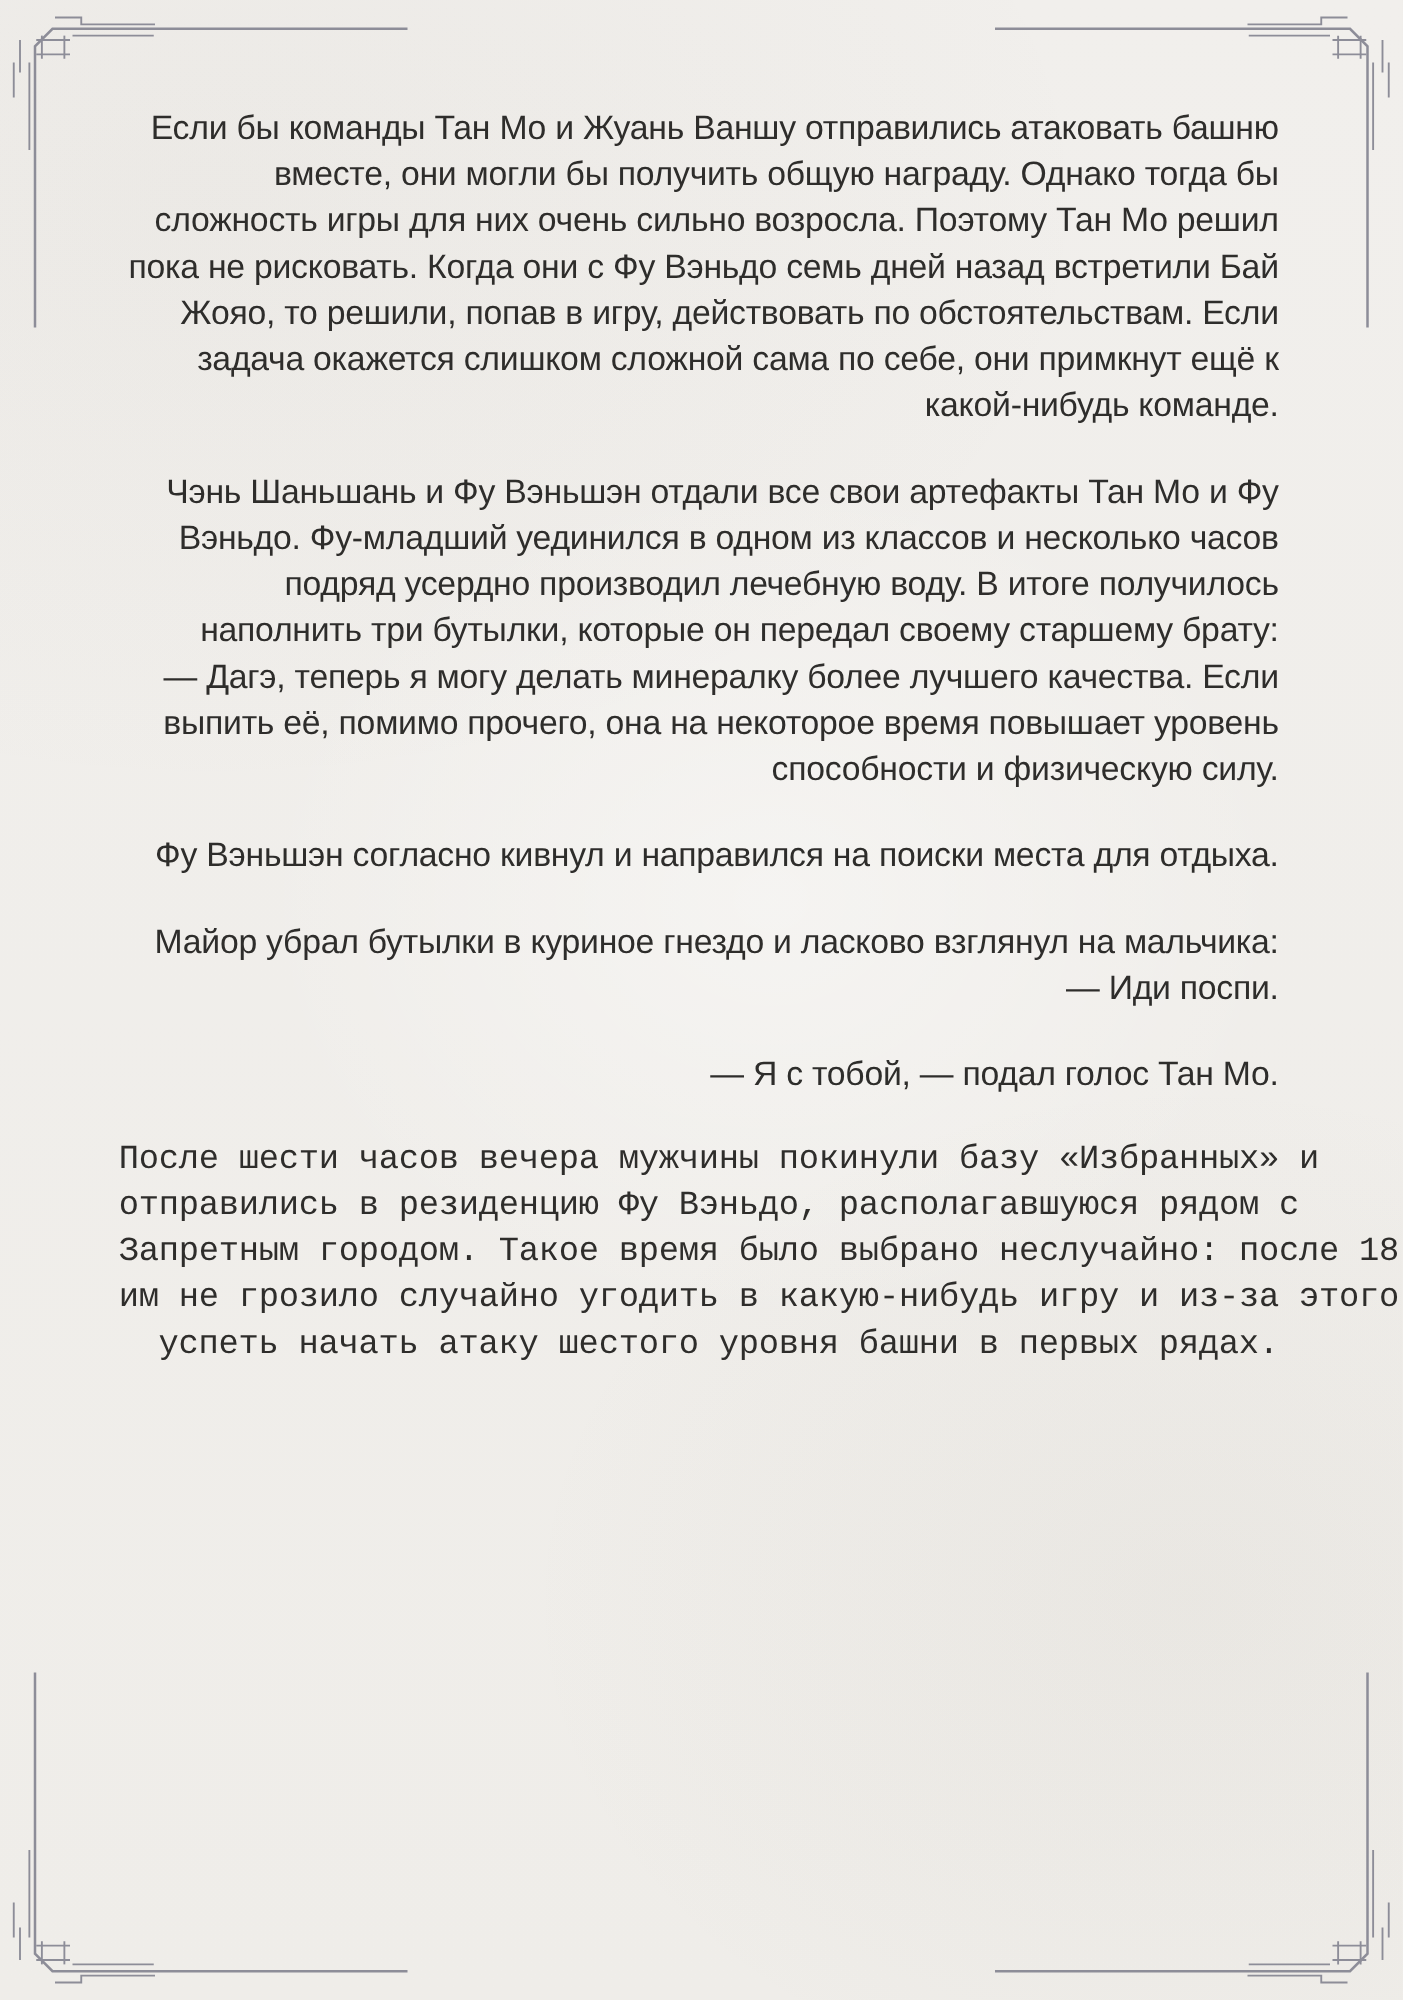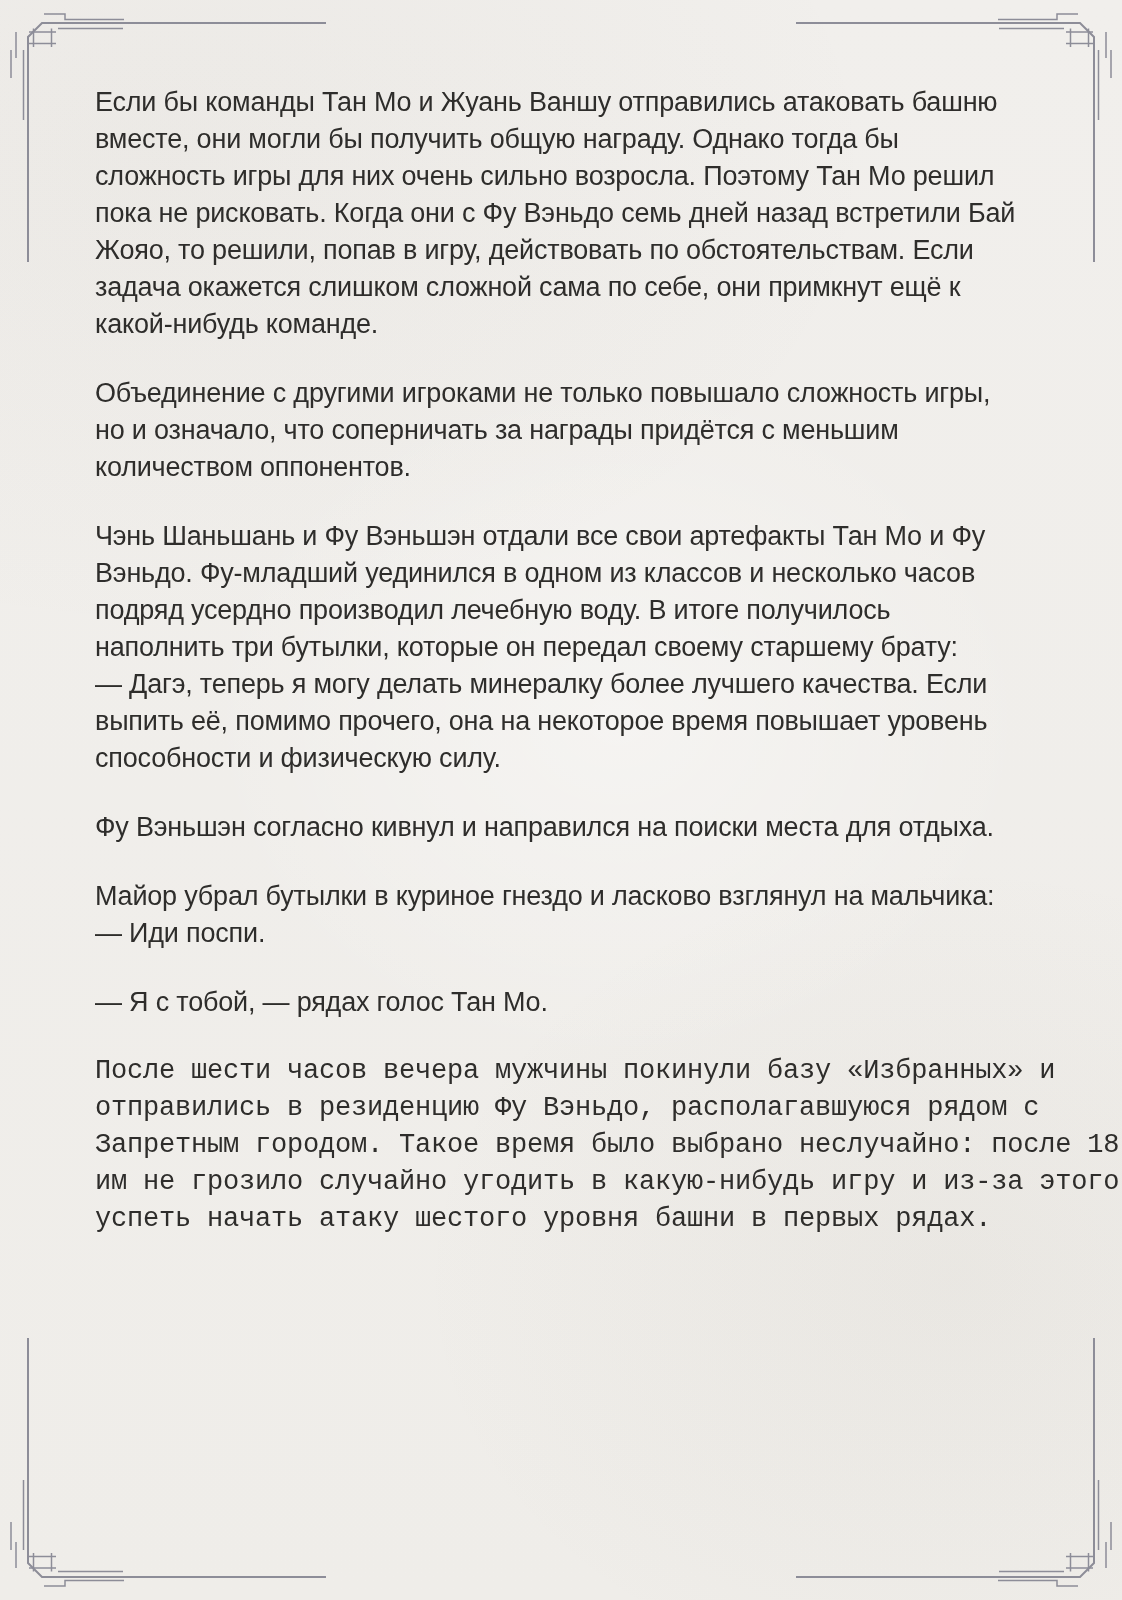--- a/index.html
+++ b/index.html
@@ -35,20 +35,21 @@
     top: 84px;
     width: 928px;
     font-size: 27px;
     line-height: 37px;
     letter-spacing: -0.2px;
     color: #2e2d2b;
   }
   .text-block p {
     margin: 0 0 32px 0;
     white-space: nowrap;
+    text-align: right;
   }
   .text-block p:last-child { margin-bottom: 0; font-family: Liberation Mono, monospace; }
 </style>
 </head>
 <body>
 
 <svg width="0" height="0" style="position:absolute" aria-hidden="true">
   <defs>
     <g id="corner-ornament" fill="none" stroke="currentColor">
 
@@ -80,19 +81,18 @@
   </svg>
 <svg class="corner bl" viewBox="0 0 340 280">
     <use href="#corner-ornament"></use>
   </svg>
 <svg class="corner br" viewBox="0 0 340 280">
     <use href="#corner-ornament"></use>
   </svg>
 
 <div class="text-block" id="text-block">
     <p>Если бы команды Тан Мо и Жуань Ваншу отправились атаковать башню<br>вместе, они могли бы получить общую награду. Однако тогда бы<br>сложность игры для них очень сильно возросла. Поэтому Тан Мо решил<br>пока не рисковать. Когда они с Фу Вэньдо семь дней назад встретили Бай<br>Жояо, то решили, попав в игру, действовать по обстоятельствам. Если<br>задача окажется слишком сложной сама по себе, они примкнут ещё к<br>какой-нибудь команде.</p>
-    <p>Объединение с другими игроками не только повышало сложность игры,<br>но и означало, что соперничать за награды придётся с меньшим<br>количеством оппонентов.</p>
     <p>Чэнь Шаньшань и Фу Вэньшэн отдали все свои артефакты Тан Мо и Фу<br>Вэньдо. Фу-младший уединился в одном из классов и несколько часов<br>подряд усердно производил лечебную воду. В итоге получилось<br>наполнить три бутылки, которые он передал своему старшему брату:<br>— Дагэ, теперь я могу делать минералку более лучшего качества. Если<br>выпить её, помимо прочего, она на некоторое время повышает уровень<br>способности и физическую силу.</p>
     <p>Фу Вэньшэн согласно кивнул и направился на поиски места для отдыха.</p>
     <p>Майор убрал бутылки в куриное гнездо и ласково взглянул на мальчика:<br>— Иди поспи.</p>
-    <p>— Я с тобой, — рядах голос Тан Мо.</p>
+    <p>— Я с тобой, — подал голос Тан Мо.</p>
     <p>После шести часов вечера мужчины покинули базу «Избранных» и<br>отправились в резиденцию Фу Вэньдо, располагавшуюся рядом с<br>Запретным городом. Такое время было выбрано неслучайно: после 18:00<br>им не грозило случайно угодить в какую-нибудь игру и из-за этого не<br>успеть начать атаку шестого уровня башни в первых рядах.</p>
   </div>
 
 </body></html>

